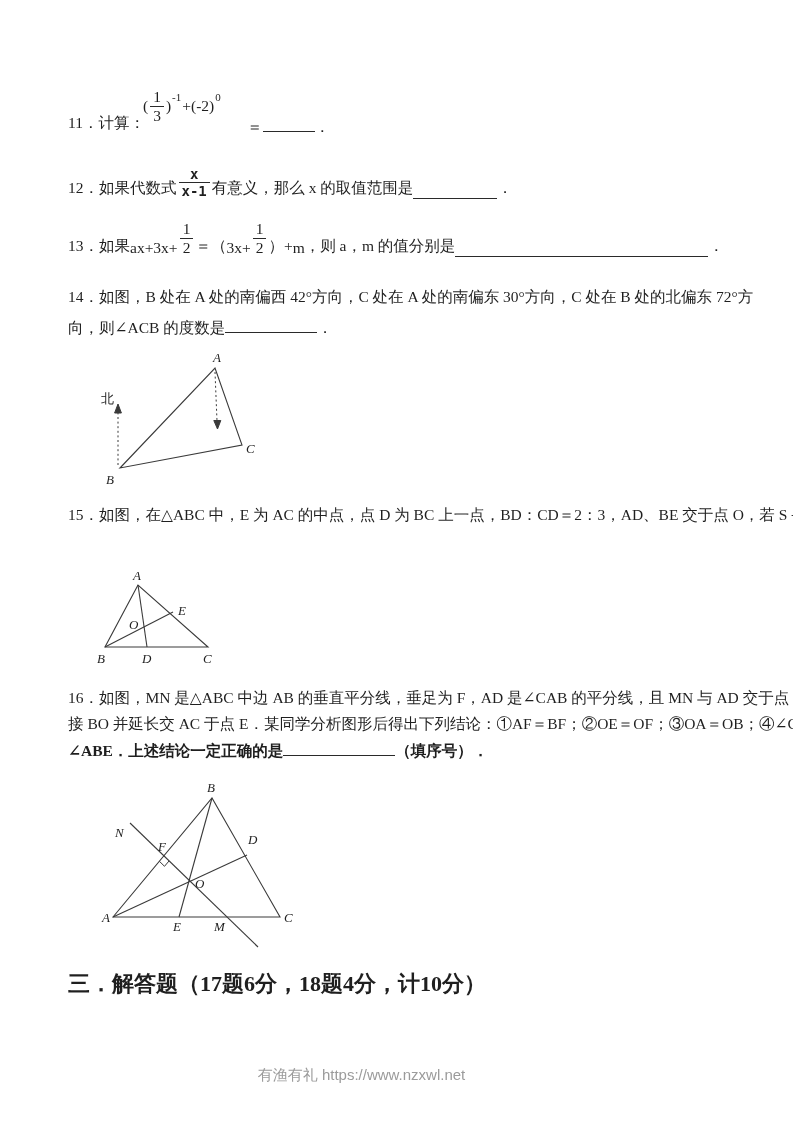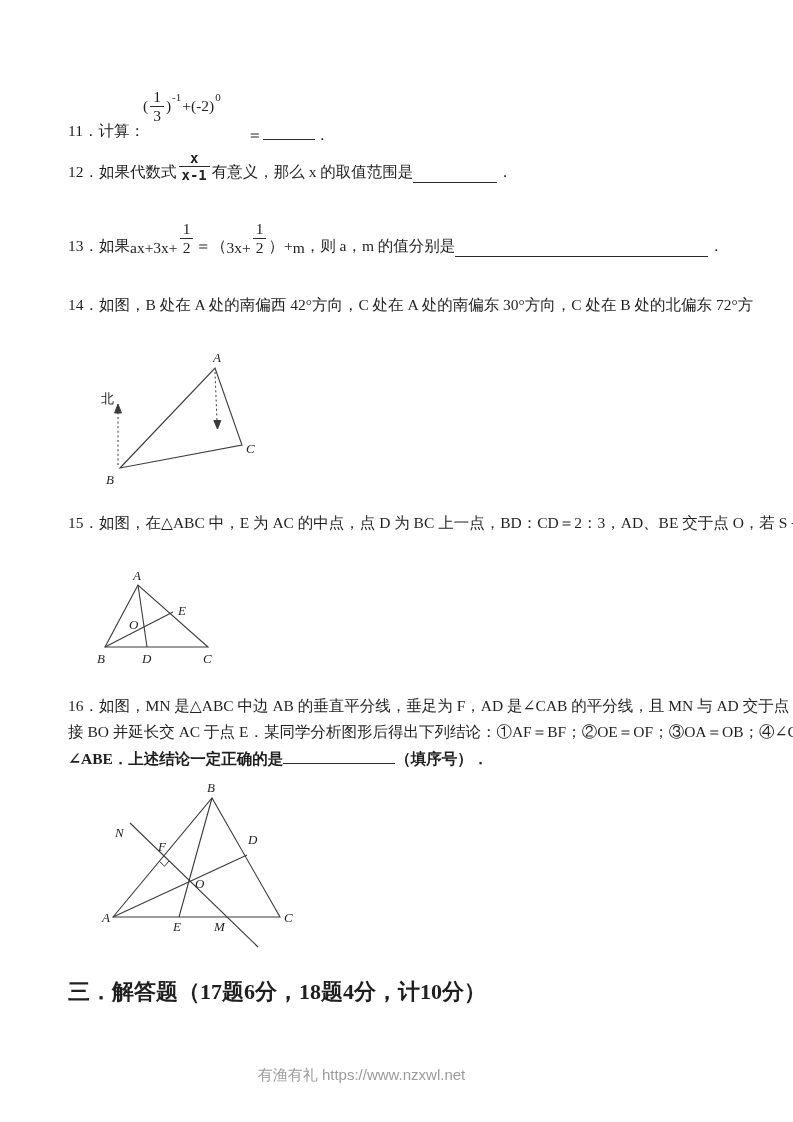--- a/index.html
+++ b/index.html
@@ -1,18 +1,18 @@
 <!DOCTYPE html>
 <html><head>
 <meta charset="utf-8">
 <style>
   html,body{margin:0;padding:0;background:#fff;}
   .page{position:relative;width:793px;height:1122px;background:#ffffff;overflow:hidden;
         font-family:"Liberation Serif","DejaVu Serif",serif;color:#1f1f1f;}
-  .abs{position:absolute;white-space:nowrap;font-size:15.5px;line-height:1.3;margin-top:8px;}
+  .abs{position:absolute;white-space:nowrap;font-size:15.5px;line-height:1.3;}
   .mrow{position:absolute;display:flex;align-items:flex-end;white-space:nowrap;font-size:15.5px;}
   .fxc{display:inline-flex;align-items:center;}
   .frac{display:inline-flex;flex-direction:column;align-items:center;margin:0 2px;vertical-align:middle;}
   .frac .fnum{display:block;line-height:1.15;padding:0 3px;}
   .frac .fden{display:block;line-height:1.15;padding:0 3px;border-top:1.2px solid #2a2a2a;}
   .frac-bold{font-family:"DejaVu Sans Mono","Liberation Mono",monospace;font-weight:bold;font-size:14px;}
   .it{}
   .sup{font-size:11px;position:relative;top:-9px;margin:0 1px;}
   .bl{display:inline-block;border-bottom:1.3px solid #2a2a2a;height:15px;vertical-align:baseline;}
   .bold{font-weight:bold;}
@@ -37,21 +37,21 @@
     </span>
     <span>)</span>
     <span class="sup">-1</span>
     <span>+(-2)</span>
     <span class="sup">0</span>
   </div>
   <div class="abs" style="left:247px;top:116px;">
     <span>＝</span><span class="bl" style="width:52px;"></span><span>．</span>
   </div>
 
-  <div class="mrow" style="left:68px;top:150px;justify-content:flex-end;">
+  <div class="mrow" style="left:68px;top:166px;justify-content:flex-end;">
     <span>12．如果代数式</span>
     <span class="frac frac-bold">
       <span class="fnum">x</span>
       <span class="fden">x-1</span>
     </span>
     <span>有意义，那么 x 的取值范围是</span>
     <span class="bl" style="width:84px;"></span>
     <span>．</span>
   </div>
 
@@ -69,20 +69,23 @@
       <span class="fden">2</span>
     </span>
     <span>）+</span>
     <span class="it">m</span>
     <span>，则 a，m 的值分别是</span>
     <span class="bl" style="width:253px;"></span>
     <span>．</span>
   </div>
 
   <div class="abs" style="left:68px;top:287px;">14．如图，B 处在 A 处的南偏西 42°方向，C 处在 A 处的南偏东 30°方向，C 处在 B 处的北偏东 72°方</div>
+  <div class="abs" style="left:68px;top:317px;">
+    <span>向，则∠ACB 的度数是</span><span class="bl" style="width:92px;"></span><span>．</span>
+  </div>
 
   <svg style="left:95px;top:350px;" width="175" height="142" viewBox="0 0 175 142">
     <polygon points="25,118 120,18 147,95" fill="none" stroke-width="1.1"></polygon>
     <line x1="23" y1="115" x2="23" y2="61" stroke-width="1" stroke-dasharray="2 2.6"></line>
     <polygon points="23,54 19.6,63 26.4,63" fill="#3a3a3a"></polygon>
     <line x1="120" y1="22" x2="122" y2="71" stroke-width="1" stroke-dasharray="2 2.6"></line>
     <polygon points="122.5,79 118.8,70.5 125.8,70.5" fill="#3a3a3a"></polygon>
     <text class="cjk" x="6" y="53">北</text>
     <text x="118" y="12">A</text>
     <text x="11" y="134">B</text>

